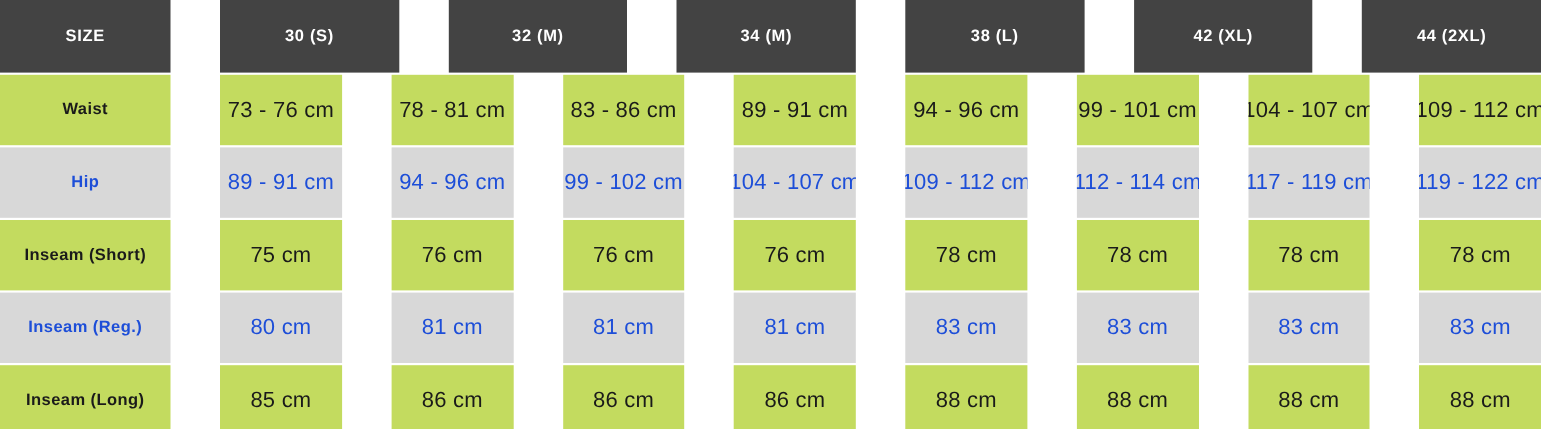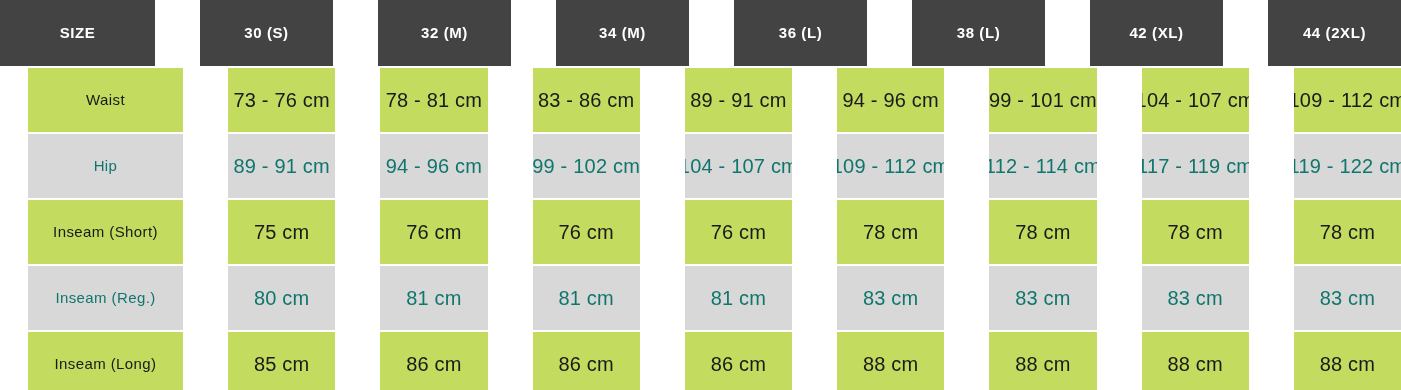--- a/index.html
+++ b/index.html
@@ -55,45 +55,43 @@
     background: #434343;
     color: #ffffff;
     font-weight: 700;
     font-size: 15px;
     letter-spacing: 0.6px;
     font-stretch: condensed;
   }
 
   
   .row-green .cell { background: #c3db5f; color: #1a1a1a; }
-  .row-gray  .cell { background: #d8d8d8; color: #0f766e; }
+  .row-gray  .cell { background: #d8d8d8; color: #1d4ed8; }
 
   .row-body .cell.col-label {
-    font-weight: 400;
+    font-weight: 700;
     font-size: 15px;
     letter-spacing: 0.4px;
-    margin-left: 28px;
   }
 
   .row-body .cell.col-size {
     font-weight: 400;
     font-size: 20px;
     letter-spacing: 0.2px;
   }
 </style>
 </head>
 <body>
 
 <div id="size-chart">
     <div class="chart-row row-header">
       <div class="cell col-label">SIZE</div>
       <div class="cell col-size">30 (S)</div>
       <div class="cell col-size">32 (M)</div>
       <div class="cell col-size">34 (M)</div>
-      <div class="cell col-size">36 (L)</div>
       <div class="cell col-size">38 (L)</div>
       <div class="cell col-size">42 (XL)</div>
       <div class="cell col-size">44 (2XL)</div>
     </div>
     <div class="chart-row row-body row-green">
       <div class="cell col-label">Waist</div>
       <div class="cell col-size">73 - 76 cm</div>
       <div class="cell col-size">78 - 81 cm</div>
       <div class="cell col-size">83 - 86 cm</div>
       <div class="cell col-size">89 - 91 cm</div>

